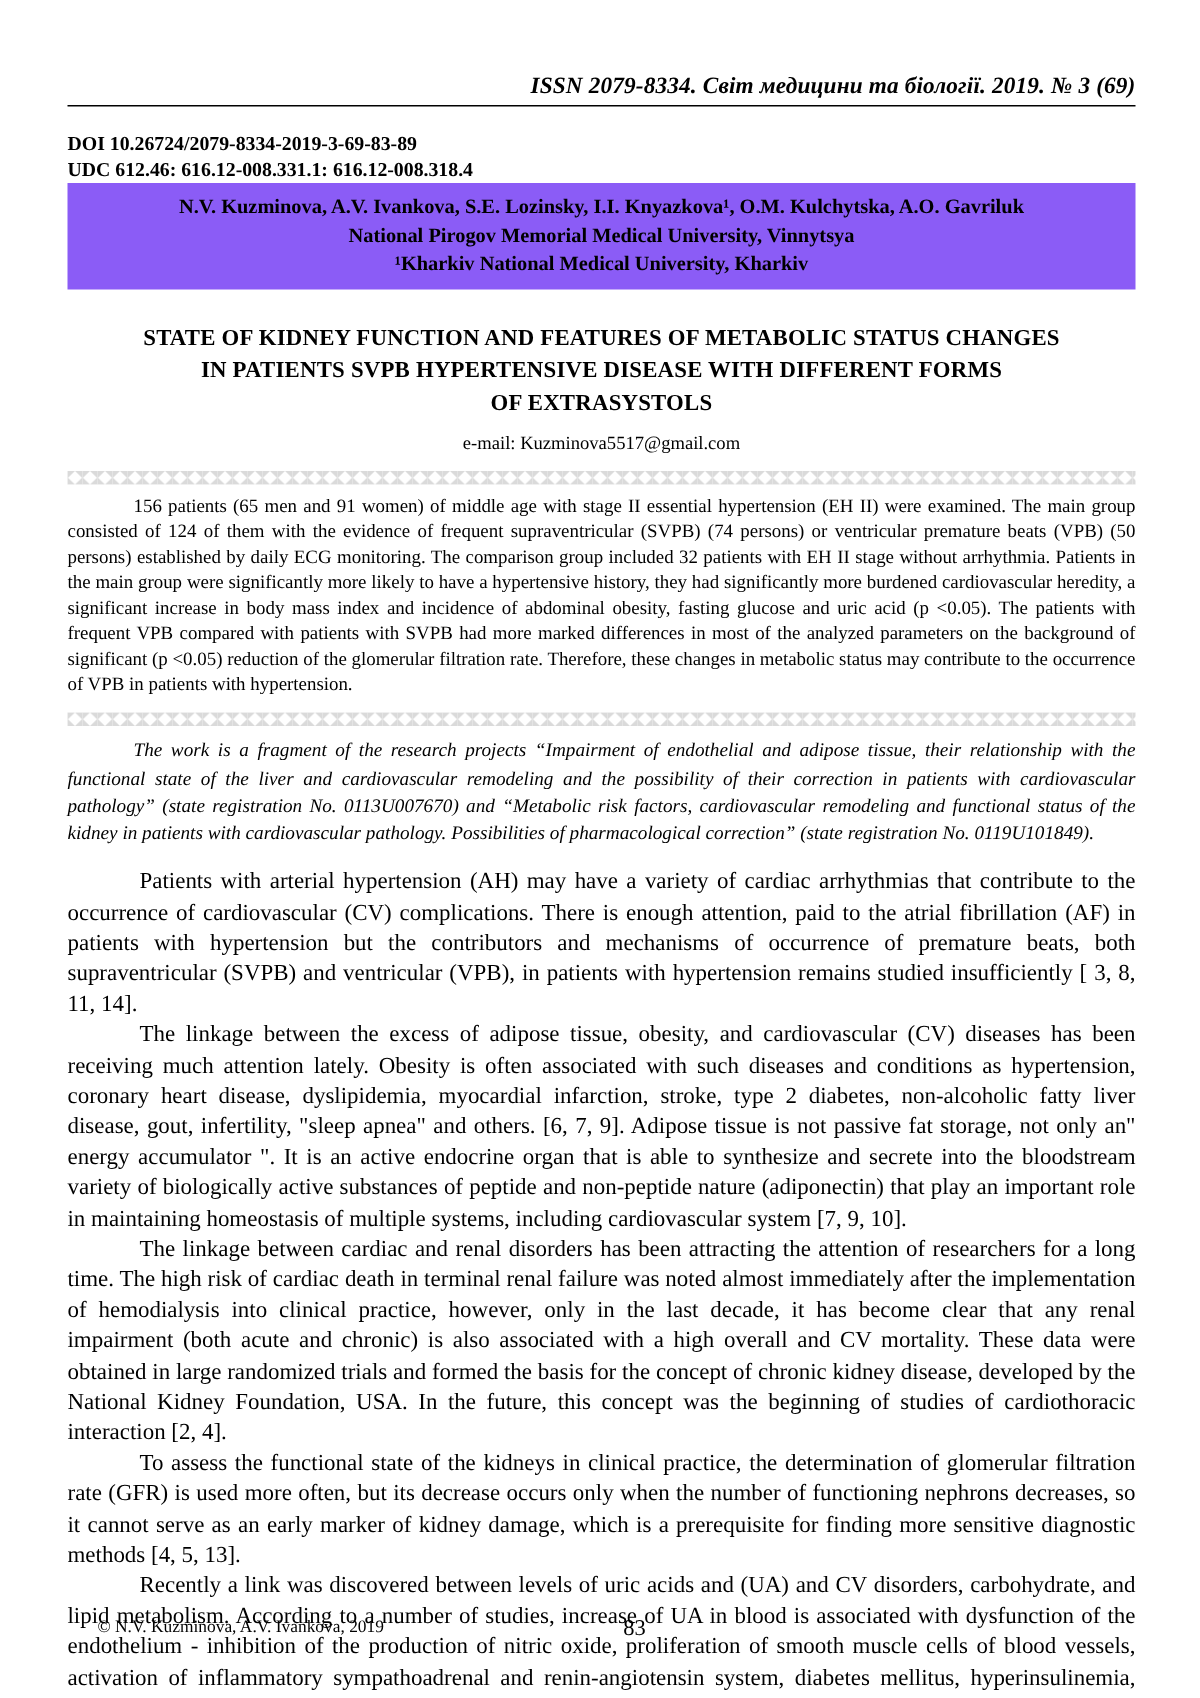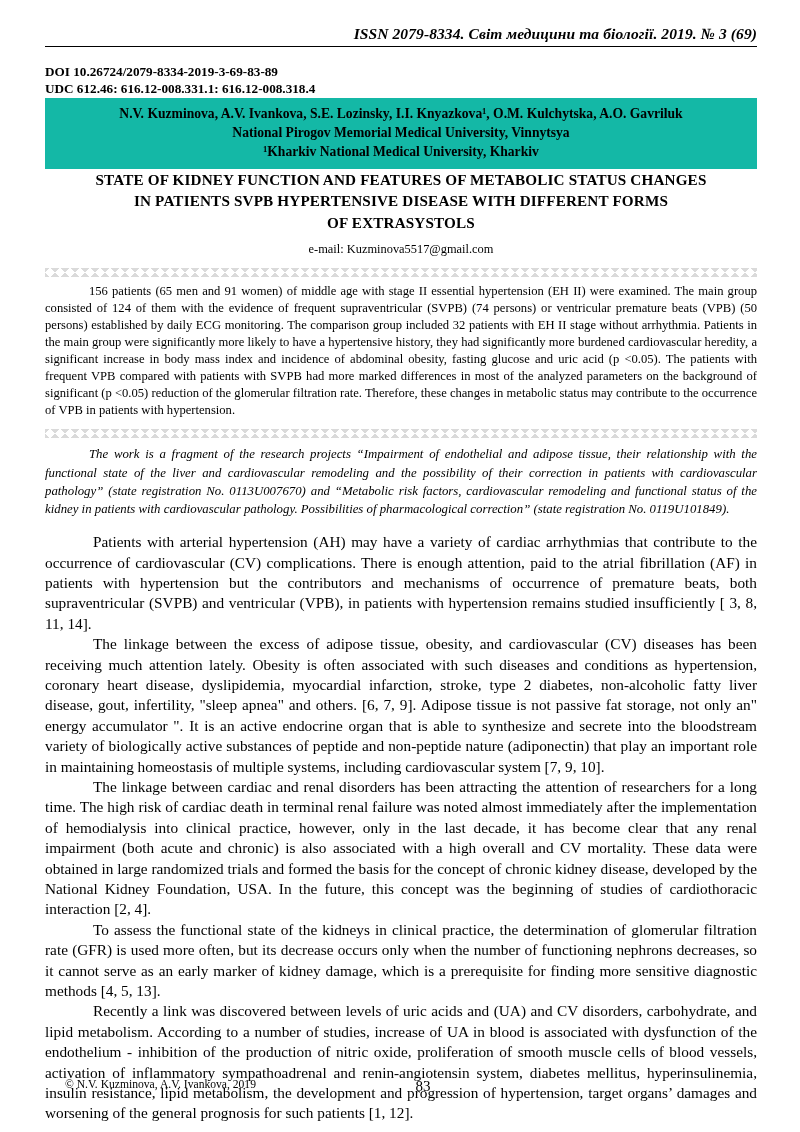--- a/index.html
+++ b/index.html
@@ -24,21 +24,21 @@
   }
   .content {
     position: absolute;
     left: 45px;
     top: 0;
     width: 712px;
   }
 
   
   .running-head {
-    margin-top: 25px;
+    margin-top: 49px;
     text-align: right;
     font-style: italic;
     font-weight: bold;
     font-size: 15.5px;
     letter-spacing: 0.1px;
     padding-bottom: 3px;
   }
   .head-rule {
     border-bottom: 1.4px solid #000;
     width: 100%;
@@ -47,31 +47,32 @@
 
   
   .ids {
     font-weight: bold;
     font-size: 13.2px;
     line-height: 1.32;
   }
 
   
   .authors-block {
-    background: #14b8a6;
+    background: #8b5cf6;
     text-align: center;
     font-weight: bold;
     font-size: 13.6px;
     line-height: 1.42;
     padding: 6px 4px 7px 4px;
   }
   .authors-block .line { display: block; }
 
   
   .title {
+    margin-top: 22px;
     text-align: center;
     font-weight: bold;
     font-size: 15.2px;
     line-height: 1.42;
     letter-spacing: 0.15px;
   }
   .title .line { display: block; }
   .email {
     margin-top: 9px;
     text-align: center;

